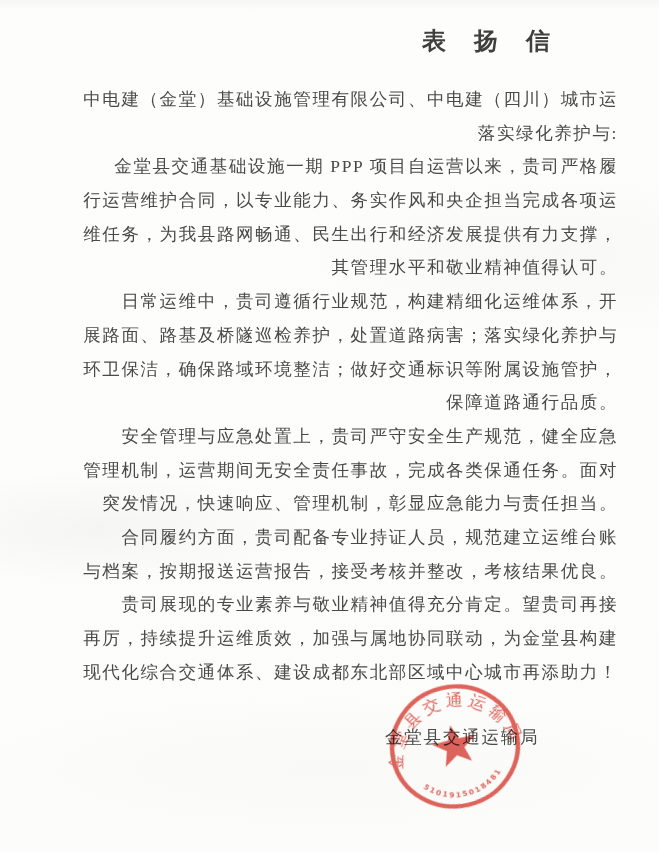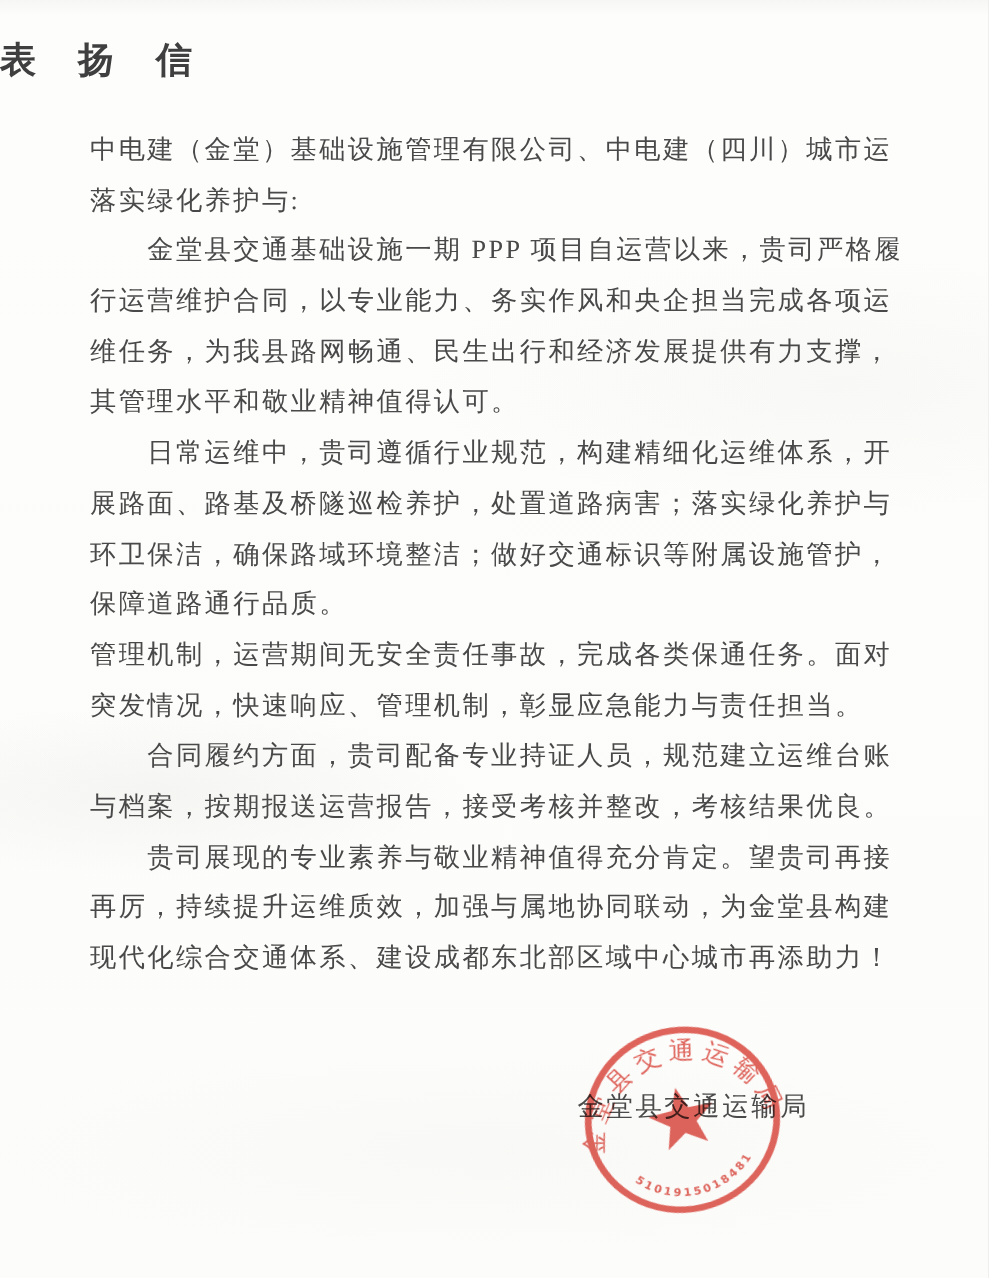--- a/index.html
+++ b/index.html
@@ -26,43 +26,45 @@
       radial-gradient(ellipse 300px 80px at 15% 62%, rgba(210,210,205,0.18), transparent 70%),
       radial-gradient(ellipse 400px 120px at 85% 30%, rgba(215,215,210,0.12), transparent 70%),
       radial-gradient(ellipse 500px 100px at 50% 90%, rgba(220,218,212,0.10), transparent 70%);
     pointer-events: none;
   }
   .title {
     position: absolute;
     top: 26px;
     left: 0;
     width: 528px;
-    text-align: left;
+    text-align: right;
     font-size: 24px;
     line-height: 30px;
     font-weight: bold;
     letter-spacing: 2px;
     color: #3f3f3f;
     white-space: pre;
     filter: blur(0.2px);
+    padding-left: 24px;
   }
   .body-text {
     position: absolute;
     top: 83px;
     left: 60px;
     width: 558px;
     filter: blur(0.2px);
   }
   .line {
     height: 33.7px;
     line-height: 33.7px;
     font-size: 17.5px;
     letter-spacing: 1.6px;
     white-space: pre;
     color: #494949;
+    text-align: right;
   }
   .signature-org {
     position: absolute;
     top: 724px;
     left: 385px;
     font-size: 17.5px;
     line-height: 26px;
     letter-spacing: 1.8px;
     white-space: pre;
     color: #4a4a4a;
@@ -103,20 +105,21 @@
     <div class="line">中电建（金堂）基础设施管理有限公司、中电建（四川）城市运</div>
     <div class="line">落实绿化养护与:</div>
     <div class="line">　　金堂县交通基础设施一期 PPP 项目自运营以来，贵司严格履</div>
     <div class="line">行运营维护合同，以专业能力、务实作风和央企担当完成各项运</div>
     <div class="line">维任务，为我县路网畅通、民生出行和经济发展提供有力支撑，</div>
     <div class="line">其管理水平和敬业精神值得认可。</div>
     <div class="line">　　日常运维中，贵司遵循行业规范，构建精细化运维体系，开</div>
     <div class="line">展路面、路基及桥隧巡检养护，处置道路病害；落实绿化养护与</div>
     <div class="line">环卫保洁，确保路域环境整洁；做好交通标识等附属设施管护，</div>
     <div class="line">保障道路通行品质。</div>
+    <div class="line">　　安全管理与应急处置上，贵司严守安全生产规范，健全应急</div>
     <div class="line">管理机制，运营期间无安全责任事故，完成各类保通任务。面对</div>
     <div class="line">突发情况，快速响应、管理机制，彰显应急能力与责任担当。</div>
     <div class="line">　　合同履约方面，贵司配备专业持证人员，规范建立运维台账</div>
     <div class="line">与档案，按期报送运营报告，接受考核并整改，考核结果优良。</div>
     <div class="line">　　贵司展现的专业素养与敬业精神值得充分肯定。望贵司再接</div>
     <div class="line">再厉，持续提升运维质效，加强与属地协同联动，为金堂县构建</div>
     <div class="line">现代化综合交通体系、建设成都东北部区域中心城市再添助力！</div>
   </div>
 
   <div class="signature-org">金堂县交通运输局</div>

